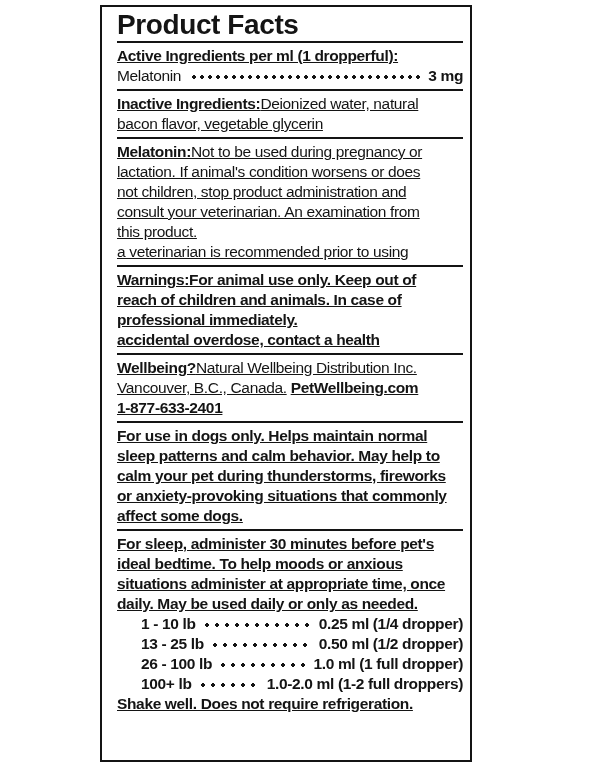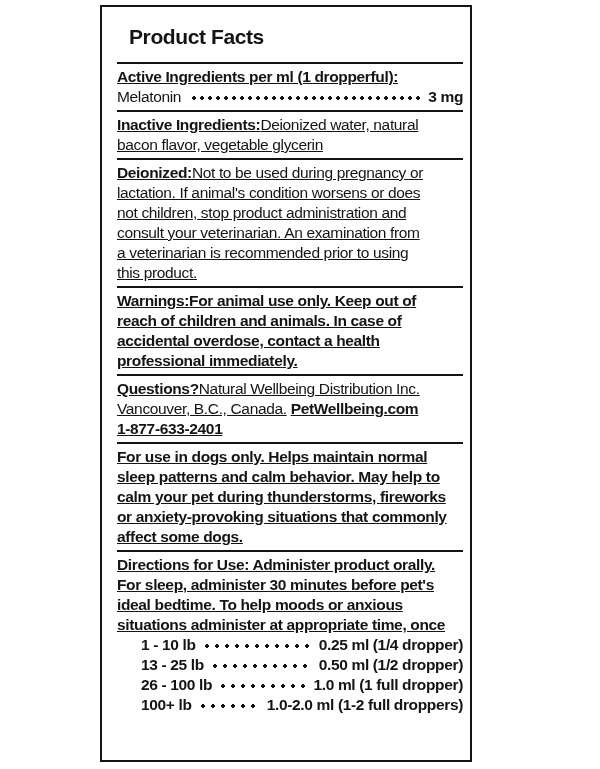--- a/index.html
+++ b/index.html
@@ -26,22 +26,22 @@
     min-height: 757px;
     box-sizing: border-box;
     border: 2.5px solid #141414;
     background: #ffffff;
     padding: 4px 7px 6px 15px;
     font-size: 15.5px;
     line-height: 20px;
     letter-spacing: -0.35px;
   }
   .title {
-    margin: 12px;
-    font-size: 21px;
+    margin: 0;
+    font-size: 28px;
     line-height: 27px;
     font-weight: 700;
     letter-spacing: -0.4px;
   }
   .rule {
     height: 2px;
     background: #141414;
     margin: 3px 0;
   }
   .b { font-weight: 700; }
@@ -101,47 +101,47 @@
         <span class="b lead">Inactive Ingredients:</span><span>Deionized water, natural</span>
       </div>
       <div>
           <div class="tline">bacon flavor, vegetable glycerin</div>
         </div>
     </section>
     <div class="rule"></div>
 
     <section>
       <div class="tline">
-        <span class="b lead">Deionized:</span><span>Not to be used during pregnancy or</span>
+        <span class="b lead">Melatonin:</span><span>Not to be used during pregnancy or</span>
       </div>
       <div>
           <div class="tline">lactation. If animal's condition worsens or does</div>
           <div class="tline">not children, stop product administration and</div>
           <div class="tline">consult your veterinarian. An examination from</div>
+          <div class="tline">this product.</div>
           <div class="tline">a veterinarian is recommended prior to using</div>
-          <div class="tline">this product.</div>
         </div>
     </section>
     <div class="rule"></div>
 
     <section class="b">
       <div class="tline">
         <span class="lead">Warnings:</span><span>For animal use only. Keep out of</span>
       </div>
       <div>
           <div class="tline">reach of children and animals. In case of</div>
+          <div class="tline">professional immediately.</div>
           <div class="tline">accidental overdose, contact a health</div>
-          <div class="tline">professional immediately.</div>
         </div>
     </section>
     <div class="rule"></div>
 
     <section>
       <div class="tline">
-        <span class="b lead">Questions?</span><span>Natural Wellbeing Distribution Inc.</span>
+        <span class="b lead">Wellbeing?</span><span>Natural Wellbeing Distribution Inc.</span>
       </div>
       <div class="tline">
         <span class="gap">Vancouver, B.C., Canada.</span><span class="b">PetWellbeing.com</span>
       </div>
       <div class="tline b">1-877-633-2401</div>
     </section>
     <div class="rule"></div>
 
     <section class="b">
       <div>
@@ -149,24 +149,24 @@
           <div class="tline">sleep patterns and calm behavior. May help to</div>
           <div class="tline">calm your pet during thunderstorms, fireworks</div>
           <div class="tline">or anxiety-provoking situations that commonly</div>
           <div class="tline">affect some dogs.</div>
         </div>
     </section>
     <div class="rule"></div>
 
     <section class="b">
       <div>
-          <div class="tline">Directions for Use: Administer product orally.</div>
           <div class="tline">For sleep, administer 30 minutes before pet's</div>
           <div class="tline">ideal bedtime. To help moods or anxious</div>
           <div class="tline">situations administer at appropriate time, once</div>
+          <div class="tline">daily. May be used daily or only as needed.</div>
         </div>
       <div class="b">
           <div class="dose-row">
             <span>1 - 10 lb</span>
             <span class="dose-leader"></span>
             <span>0.25 ml (1/4 dropper)</span>
           </div>
           <div class="dose-row">
             <span>13 - 25 lb</span>
             <span class="dose-leader"></span>
@@ -176,16 +176,17 @@
             <span>26 - 100 lb</span>
             <span class="dose-leader"></span>
             <span>1.0 ml (1 full dropper)</span>
           </div>
           <div class="dose-row">
             <span>100+ lb</span>
             <span class="dose-leader"></span>
             <span>1.0-2.0 ml (1-2 full droppers)</span>
           </div>
         </div>
+      <div class="tline b">Shake well. Does not require refrigeration.</div>
     </section>
 
   </div>
 </div>
 
 </body></html>

